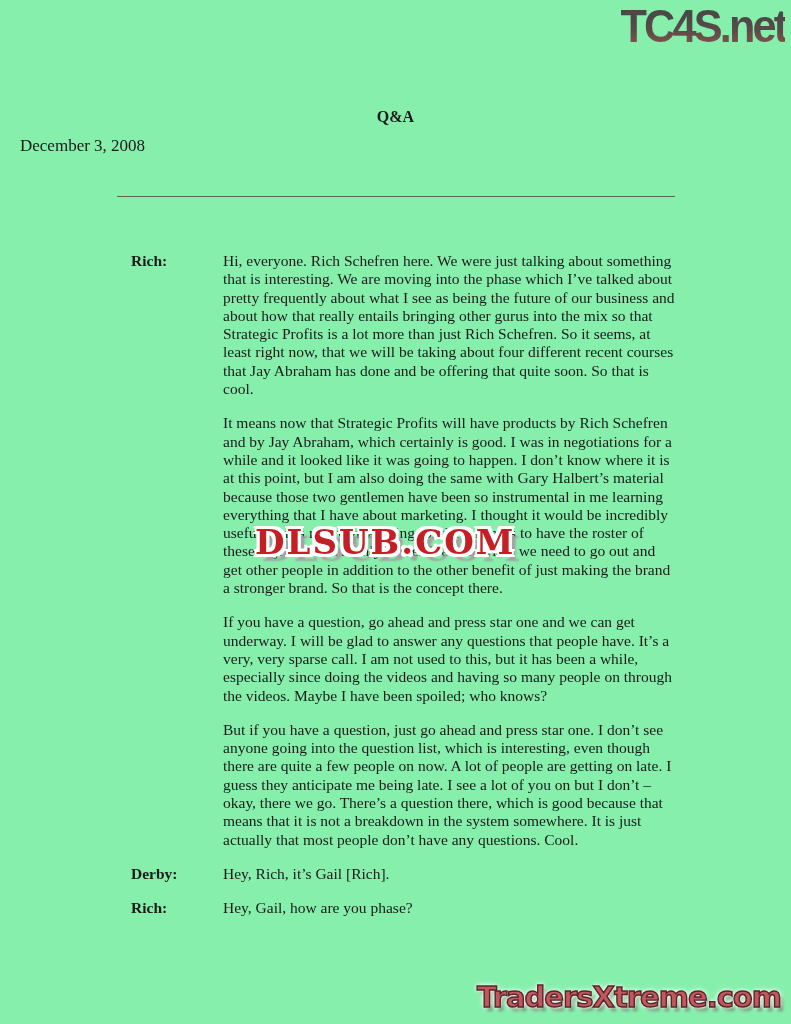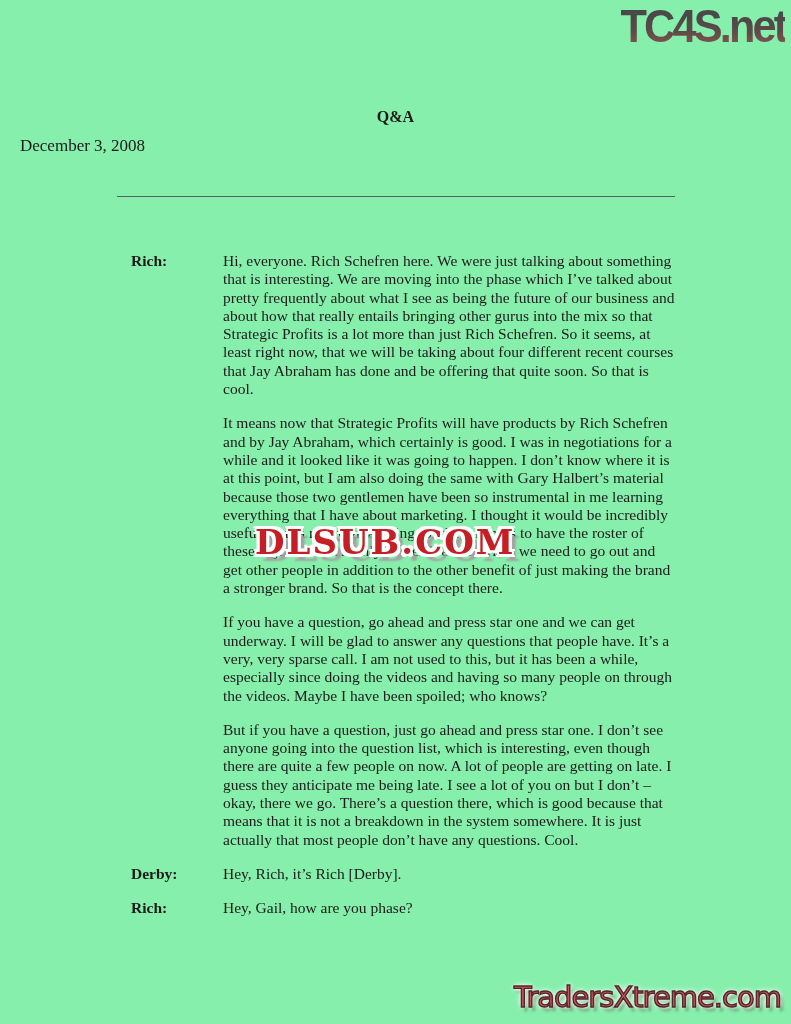--- a/index.html
+++ b/index.html
@@ -75,21 +75,21 @@
       3px 3px 0 #ffffff, -3px -3px 0 #ffffff,
       3px -3px 0 #ffffff, -3px 3px 0 #ffffff,
       7px 7px 2px #a3a3a3;
     margin-top: 36px;
   }
 
   
   .traders {
     position:absolute; top:980px; right:10px;
     font-family:"DejaVu Sans", sans-serif;
-    font-weight:400; font-size:29px; line-height:34px;
+    font-weight:700; font-size:29px; line-height:34px;
     letter-spacing:-1px;
     color:#c2585c;
     -webkit-text-stroke:1.4px #53262a;
     white-space:nowrap;
     text-shadow:
       0 0 2px #ffffff, 0 0 4px #ffffff, 0 0 6px #ffffff,
       3px 4px 3px rgba(70,30,30,0.45);
   }
 </style>
 </head>
@@ -113,21 +113,21 @@
         <p>Hi, everyone. Rich Schefren here. We were just talking about something that is interesting. We are moving into the phase which I’ve talked about pretty frequently about what I see as being the future of our business and about how that really entails bringing other gurus into the mix so that Strategic Profits is a lot more than just Rich Schefren. So it seems, at least right now, that we will be taking about four different recent courses that Jay Abraham has done and be offering that quite soon. So that is cool.</p>
         <p>It means now that Strategic Profits will have products by Rich Schefren and by Jay Abraham, which certainly is good. I was in negotiations for a while and it looked like it was going to happen. I don’t know where it is at this point, but I am also doing the same with Gary Halbert’s material because those two gentlemen have been so instrumental in me learning everything that I have about marketing. I thought it would be incredibly useful, plus a really great thing for the business to have the roster of these legends. It certainly makes it easier when we need to go out and get other people in addition to the other benefit of just making the brand a stronger brand. So that is the concept there.</p>
         <p>If you have a question, go ahead and press star one and we can get underway. I will be glad to answer any questions that people have. It’s a very, very sparse call. I am not used to this, but it has been a while, especially since doing the videos and having so many people on through the videos. Maybe I have been spoiled; who knows?</p>
         <p>But if you have a question, just go ahead and press star one. I don’t see anyone going into the question list, which is interesting, even though there are quite a few people on now. A lot of people are getting on late. I guess they anticipate me being late. I see a lot of you on but I don’t – okay, there we go. There’s a question there, which is good because that means that it is not a breakdown in the system somewhere. It is just actually that most people don’t have any questions. Cool.</p>
       </div>
     </div>
 
     <div class="row">
       <div class="speaker">Derby:</div>
       <div class="text">
-        <p>Hey, Rich, it’s Rich [Derby].</p>
+        <p>Hey, Rich, it’s Gail [Rich].</p>
       </div>
     </div>
 
     <div class="row">
       <div class="speaker">Rich:</div>
       <div class="text">
         <p>Hey, Gail, how are you phase?</p>
       </div>
     </div>
 

